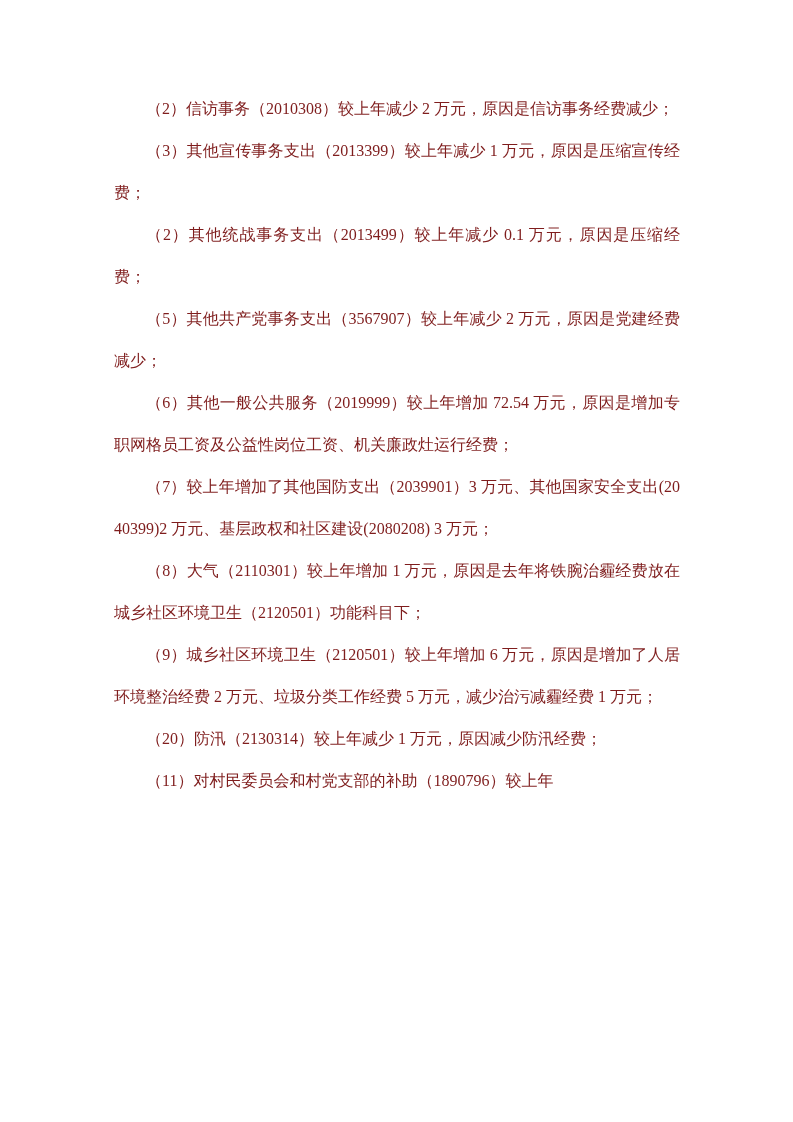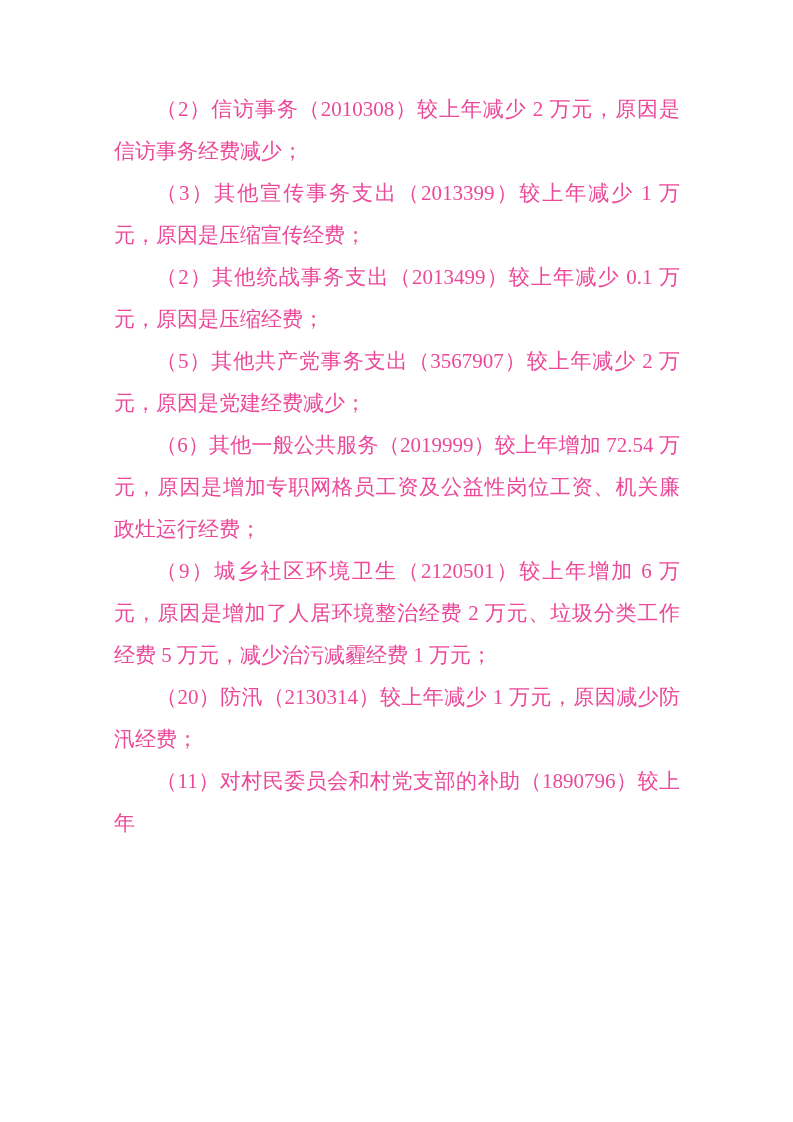--- a/index.html
+++ b/index.html
@@ -12,40 +12,42 @@
     width: 793px;
     height: 1122px;
     background: #ffffff;
     overflow: hidden;
   }
   .doc-body {
     position: absolute;
     left: 114px;
     top: 88px;
     width: 566px;
-    color: #ec4899;
+    color: #7f1d1d;
     font-family: "Liberation Serif", "DejaVu Serif", serif;
-    font-size: 21px;
+    font-size: 16px;
     line-height: 42px;
   }
   .doc-body p {
     margin: 0;
     padding: 0;
     text-indent: 2em;
     text-align: justify;
     word-break: break-all;
   }
 </style>
 </head>
 <body>
 
 <div class="page">
   <div class="doc-body">
     <p>（2）信访事务（2010308）较上年减少 2 万元，原因是信访事务经费减少；</p>
     <p>（3）其他宣传事务支出（2013399）较上年减少 1 万元，原因是压缩宣传经费；</p>
     <p>（2）其他统战事务支出（2013499）较上年减少 0.1 万元，原因是压缩经费；</p>
     <p>（5）其他共产党事务支出（3567907）较上年减少 2 万元，原因是党建经费减少；</p>
     <p>（6）其他一般公共服务（2019999）较上年增加 72.54 万元，原因是增加专职网格员工资及公益性岗位工资、机关廉政灶运行经费；</p>
+    <p>（7）较上年增加了其他国防支出（2039901）3 万元、其他国家安全支出(2040399)2 万元、基层政权和社区建设(2080208) 3 万元；</p>
+    <p>（8）大气（2110301）较上年增加 1 万元，原因是去年将铁腕治霾经费放在城乡社区环境卫生（2120501）功能科目下；</p>
     <p>（9）城乡社区环境卫生（2120501）较上年增加 6 万元，原因是增加了人居环境整治经费 2 万元、垃圾分类工作经费 5 万元，减少治污减霾经费 1 万元；</p>
     <p>（20）防汛（2130314）较上年减少 1 万元，原因减少防汛经费；</p>
     <p>（11）对村民委员会和村党支部的补助（1890796）较上年</p>
   </div>
 </div>
 
 </body></html>

